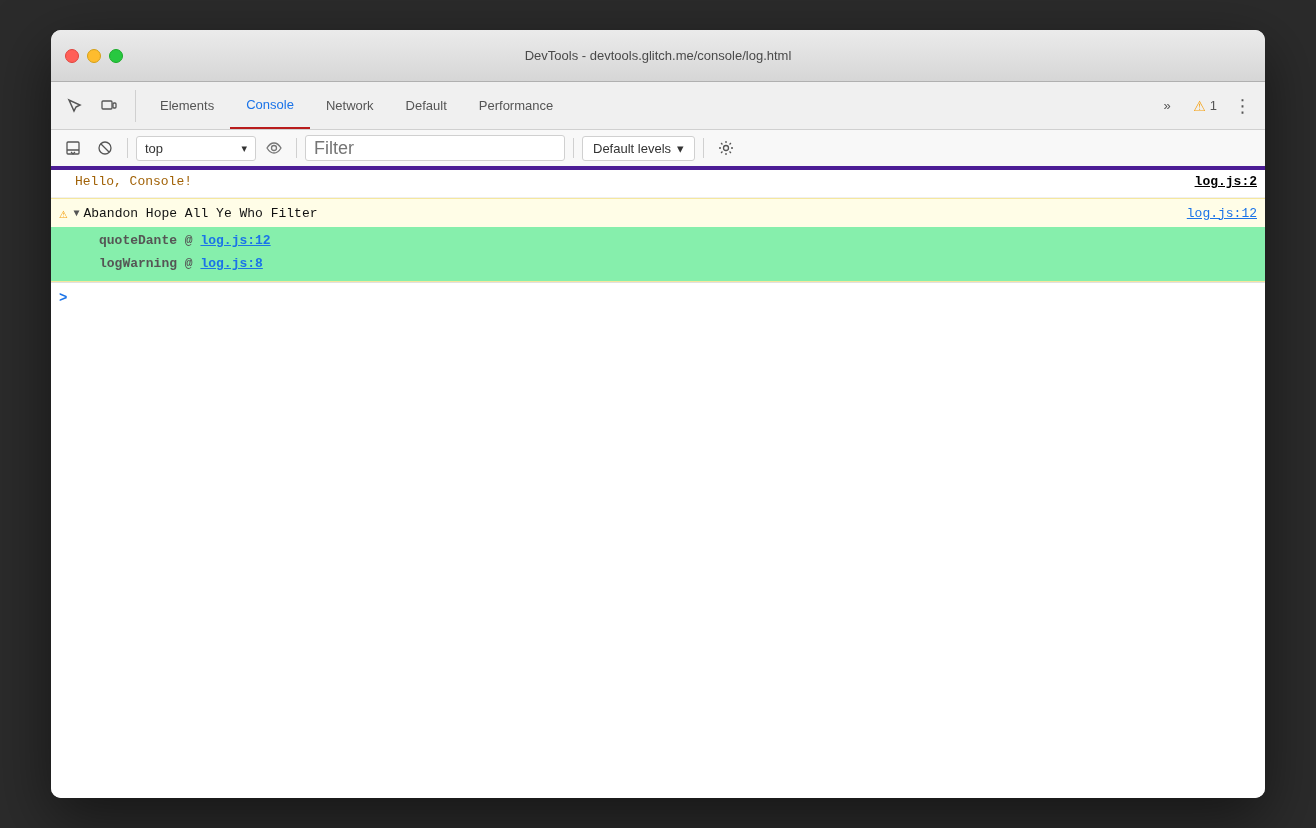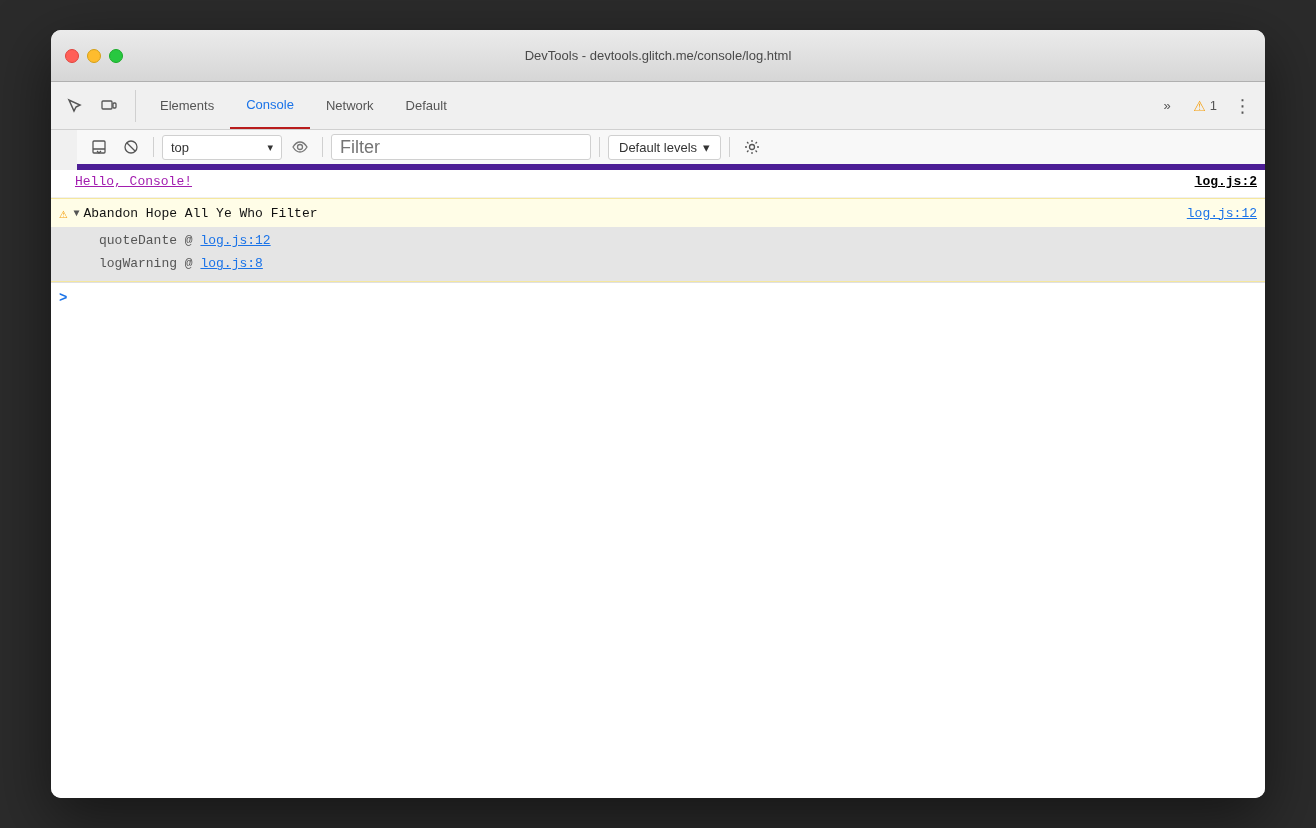--- a/index.html
+++ b/index.html
@@ -152,27 +152,26 @@
       justify-content: center;
       cursor: pointer;
       color: #555;
       font-size: 18px;
       letter-spacing: 1px;
     }
 
     
     .console-toolbar {
       background: #f8f8f8;
-      border-bottom: 6px solid #4c1d95;
+      border-bottom: 4px solid #4c1d95;
       display: flex;
       align-items: center;
       height: 40px;
       padding: 0 8px;
       gap: 4px;
-      margin-left: 26px;
     }
 
     .toolbar-btn {
       width: 28px;
       height: 28px;
       display: flex;
       align-items: center;
       justify-content: center;
       border-radius: 4px;
       cursor: pointer;
@@ -280,22 +279,21 @@
       align-items: flex-start;
       padding: 4px 8px 4px 24px;
       border-bottom: 1px solid #f0f0f0;
       min-height: 28px;
     }
 
     .log-row.info {}
 
     .log-text {
       flex: 1;
-      color: #a21caf;
-      text-decoration: underline;
+      color: #a16207;
     }
 
     .log-source {
       color: #000000;
       text-decoration: underline;
       cursor: pointer;
       margin-left: auto;
       padding-left: 16px;
       white-space: nowrap;
       font-weight: bold;
@@ -340,21 +338,22 @@
       text-decoration: underline;
       cursor: pointer;
       padding-left: 16px;
       white-space: nowrap;
       font-family: 'Menlo', 'Monaco', 'Courier New', monospace;
       font-size: 13px;
     }
 
     .stack-trace {
       padding: 2px 8px 5px 48px;
-      background: #e5e5e5;
+      background: #86efac;
+      font-weight: bold;
     }
 
     .stack-line {
       color: #555;
       font-family: 'Menlo', 'Monaco', 'Courier New', monospace;
       font-size: 13px;
       line-height: 1.8;
     }
 
     .stack-link {
@@ -422,20 +421,23 @@
         <span>Elements</span>
       </div>
       <div class="tab active">
         <span>Console</span>
       </div>
       <div class="tab">
         <span>Network</span>
       </div>
       <div class="tab">
         <span>Default</span>
+      </div>
+      <div class="tab">
+        <span>Performance</span>
       </div>
     </div>
 
     <div class="tab-bar-right">
       <div class="tab-overflow-btn">
         <span>»</span>
       </div>
       <div class="warning-badge">
         <span class="warning-icon">⚠</span>
         <span>1</span>

